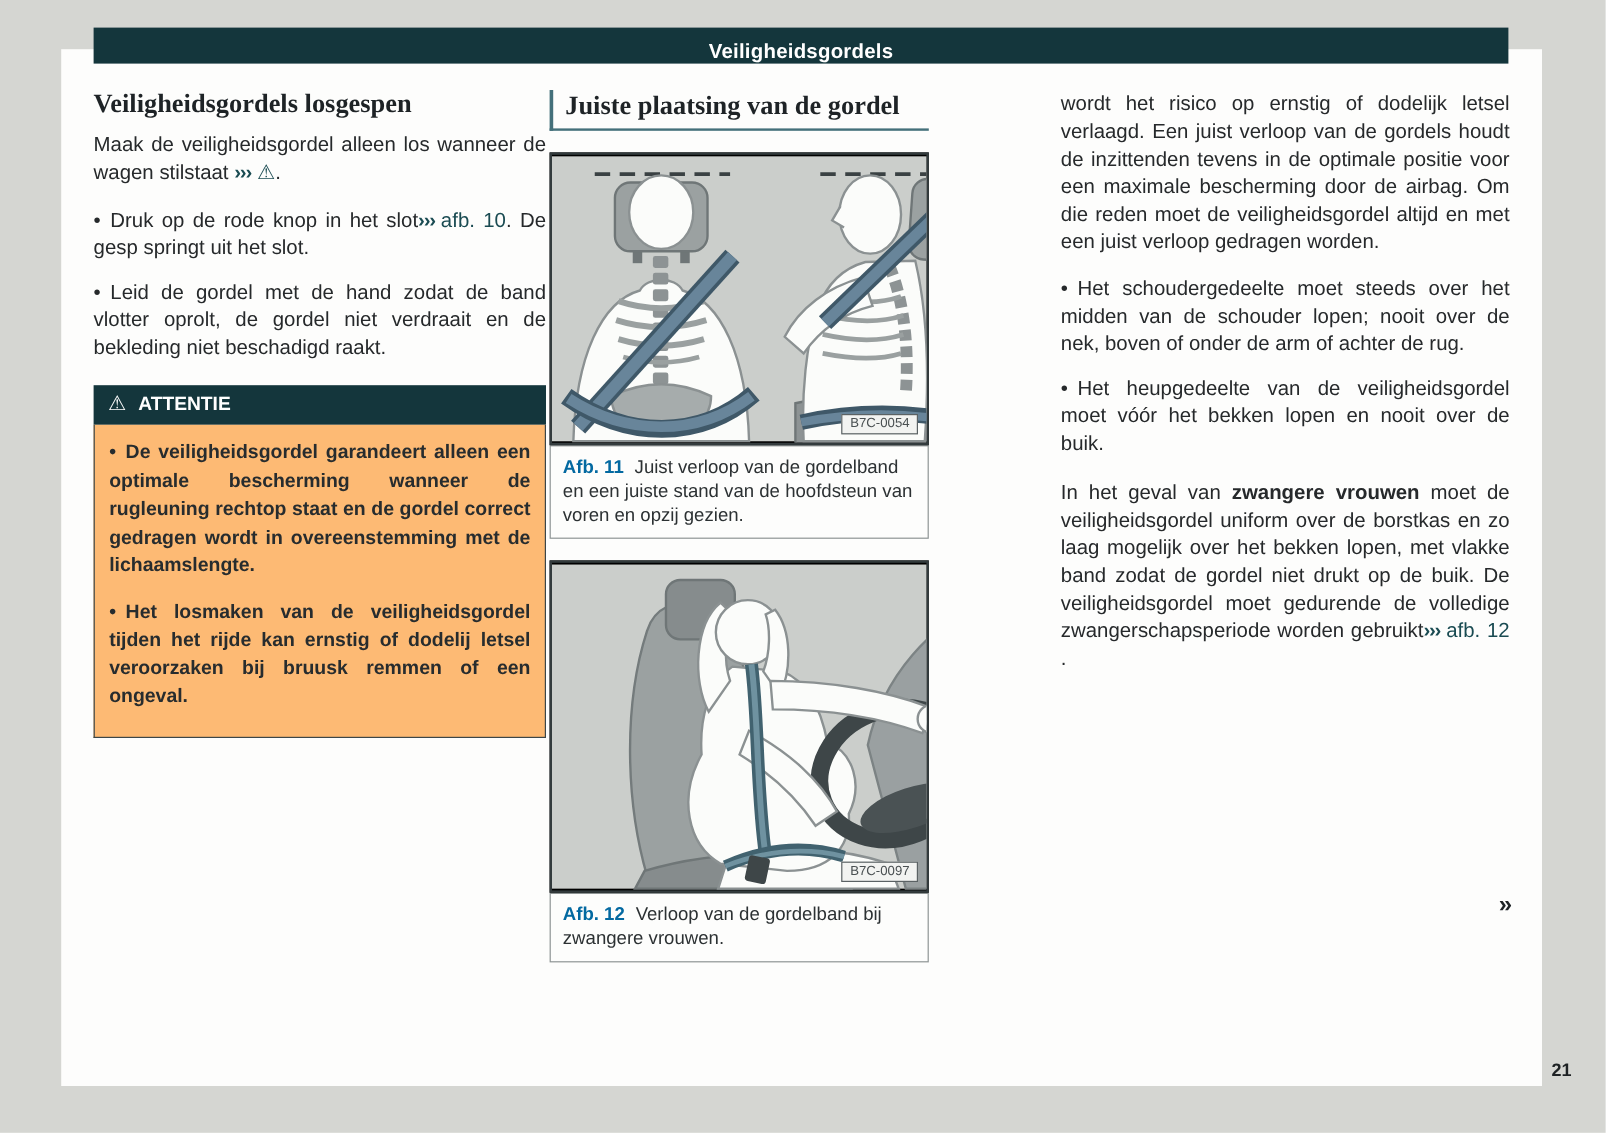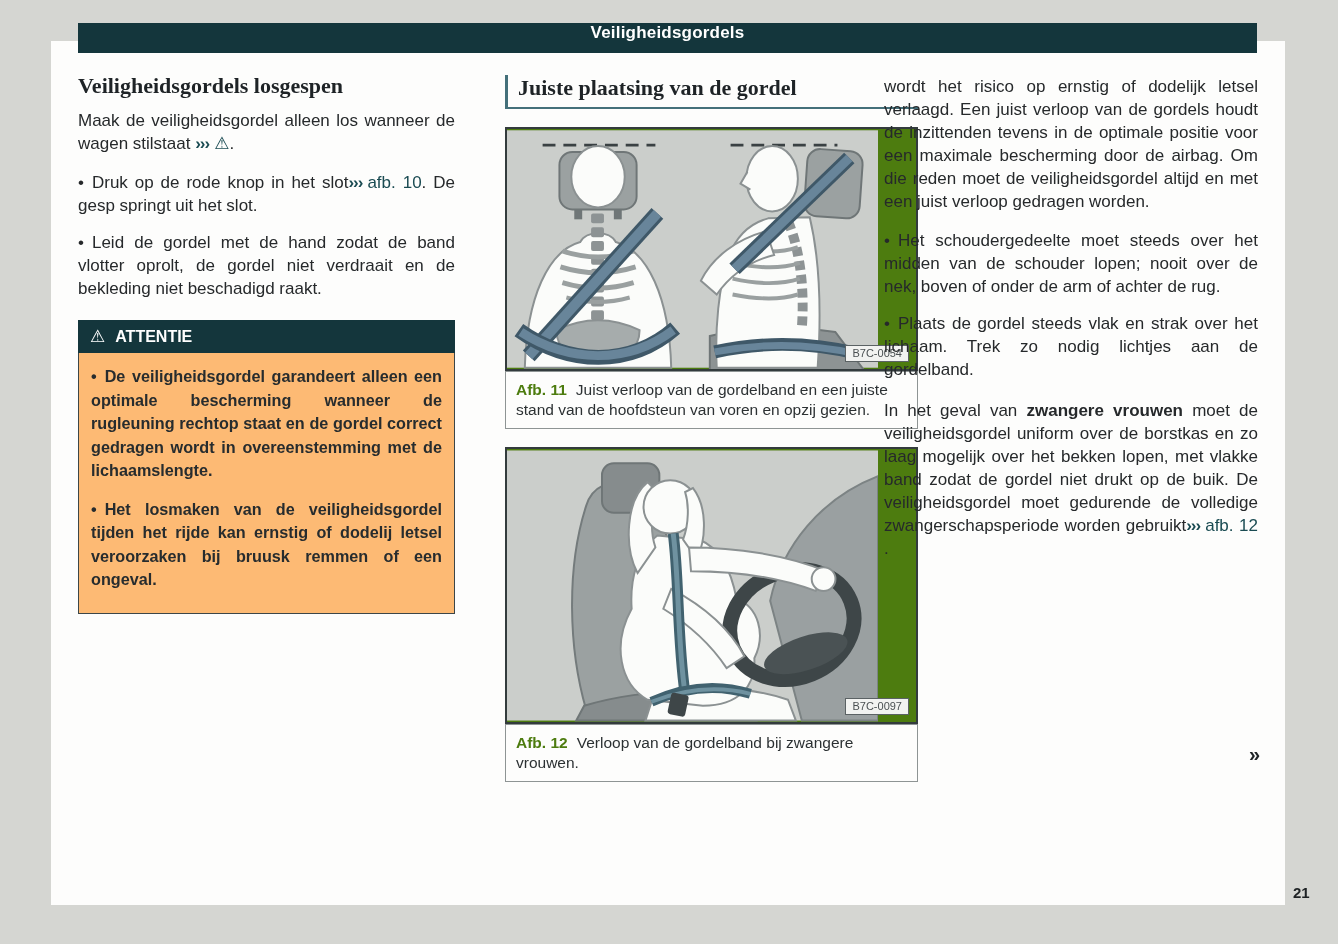--- a/index.html
+++ b/index.html
@@ -10,26 +10,26 @@
     color:#26292b;
     overflow:hidden;
   }
   .page{
     position:absolute;left:51px;top:41px;width:1234px;height:864px;
     background:#fdfdfc;
   }
   .header-bar{
     position:absolute;left:78px;top:23px;width:1179px;height:30px;
     background:#14363c;color:#ffffff;
-    display:flex;align-items:flex-start;justify-content:center;
+    display:flex;align-items:flex-end;justify-content:center;
     font-weight:bold;font-size:17px;letter-spacing:.2px;
   }
   .col{position:absolute;top:75px;font-size:17px;line-height:23px;}
   .col-left{left:78px;width:377px;}
-  .col-mid{left:505px;width:413px;}
+  .col-mid{left:458px;width:316px;}
   .col-right{left:884px;width:374px;}
 
   .col h2{
     font-size:22px;line-height:22px;margin:0 0 12px 0;color:#1e2326;font-family:Liberation Serif, serif;
   }
   .col-mid h2{
     border-left:3px solid #44707a;
     border-bottom:2px solid #44707a;
     padding:2px 0 8px 10px;margin:0 0 18px 0;
   }
@@ -52,34 +52,34 @@
   .attn-header .warn-glyph{color:#fff;font-size:17px;}
   .attn-body{
     background:#fdba74;border:1px solid #3c4648;border-top:none;
     padding:12px 12px 6px 12px;
     font-weight:bold;font-size:16.2px;line-height:23.5px;color:#272c2e;
   }
   .attn-body .b-item{margin-bottom:15px;}
 
   
   .figure{
-    position:relative;border:2px solid #333b3d;background:#4d7c0f;
+    position:relative;border:2px solid #333b3d;background:#000000;
     overflow:hidden;
   }
   .fig-code{
     position:absolute;right:7px;bottom:7px;
     background:#f2f3f1;border:1px solid #5b6264;
     font-size:11px;line-height:13px;padding:1px 6px;color:#4a5052;
   }
   .caption{
     border:1px solid #8e9494;border-top:1px solid #8e9494;margin-top:0;
     padding:8px 10px;font-size:15.5px;line-height:20px;color:#2c3133;
     background:#fdfdfc;
   }
-  .caption .cap-label{color:#4d7c0f;font-weight:bold;margin-right:9px;}
+  .caption .cap-label{color:#0369a1;font-weight:bold;margin-right:9px;}
   .fig-block{margin-bottom:18px;}
 
   .cont-mark{
     position:absolute;right:-2px;top:668px;
     font-weight:bold;font-size:20px;color:#1e2326;
   }
   .page-num{
     position:absolute;left:1293px;top:884px;
     font-weight:bold;font-size:15px;color:#1e2224;
   }
@@ -208,20 +208,20 @@
     <div class="caption"><span class="cap-label">Afb. 12</span><span>Verloop van de gordelband bij zwangere vrouwen.</span></div>
   </div>
 
 </div>
 
 <div class="col col-right">
   <p class="body">wordt het risico op ernstig of dodelijk letsel verlaagd. Een juist verloop van de gordels houdt de inzittenden tevens in de optimale positie voor een maximale bescherming door de airbag. Om die reden moet de veiligheidsgordel altijd en met een juist verloop gedragen worden.</p>
 
 
   <p class="b-item"><span class="b-mark">•</span><span>Het schoudergedeelte moet steeds over het midden van de schouder lopen; nooit over de nek, boven of onder de arm of achter de rug.</span></p>
-  <p class="b-item"><span class="b-mark">•</span><span>Plaats de gordel steeds vlak en strak over het lichaam. Trek zo nodig lichtjes aan de gordelband.</span></p>
+  <p class="b-item"><span class="b-mark">•</span><span>Het heupgedeelte van de veiligheidsgordel moet vóór het bekken lopen en nooit over de buik.</span></p>
 
   <p class="body" style="margin-top:18px"><span>In het geval van </span><b>zwangere vrouwen</b><span> moet de veiligheidsgordel uniform over de borstkas en zo laag mogelijk over het bekken lopen, met vlakke band zodat de gordel niet drukt op de buik. De veiligheidsgordel moet gedurende de volledige zwangerschapsperiode worden gebruikt</span><span class="arrows">›››</span><span class="link-teal sp">afb. 12</span><span> .</span></p>
 
   <span class="cont-mark">»</span>
 </div>
 
 <div class="page-num">21</div>
 
 </body></html>

